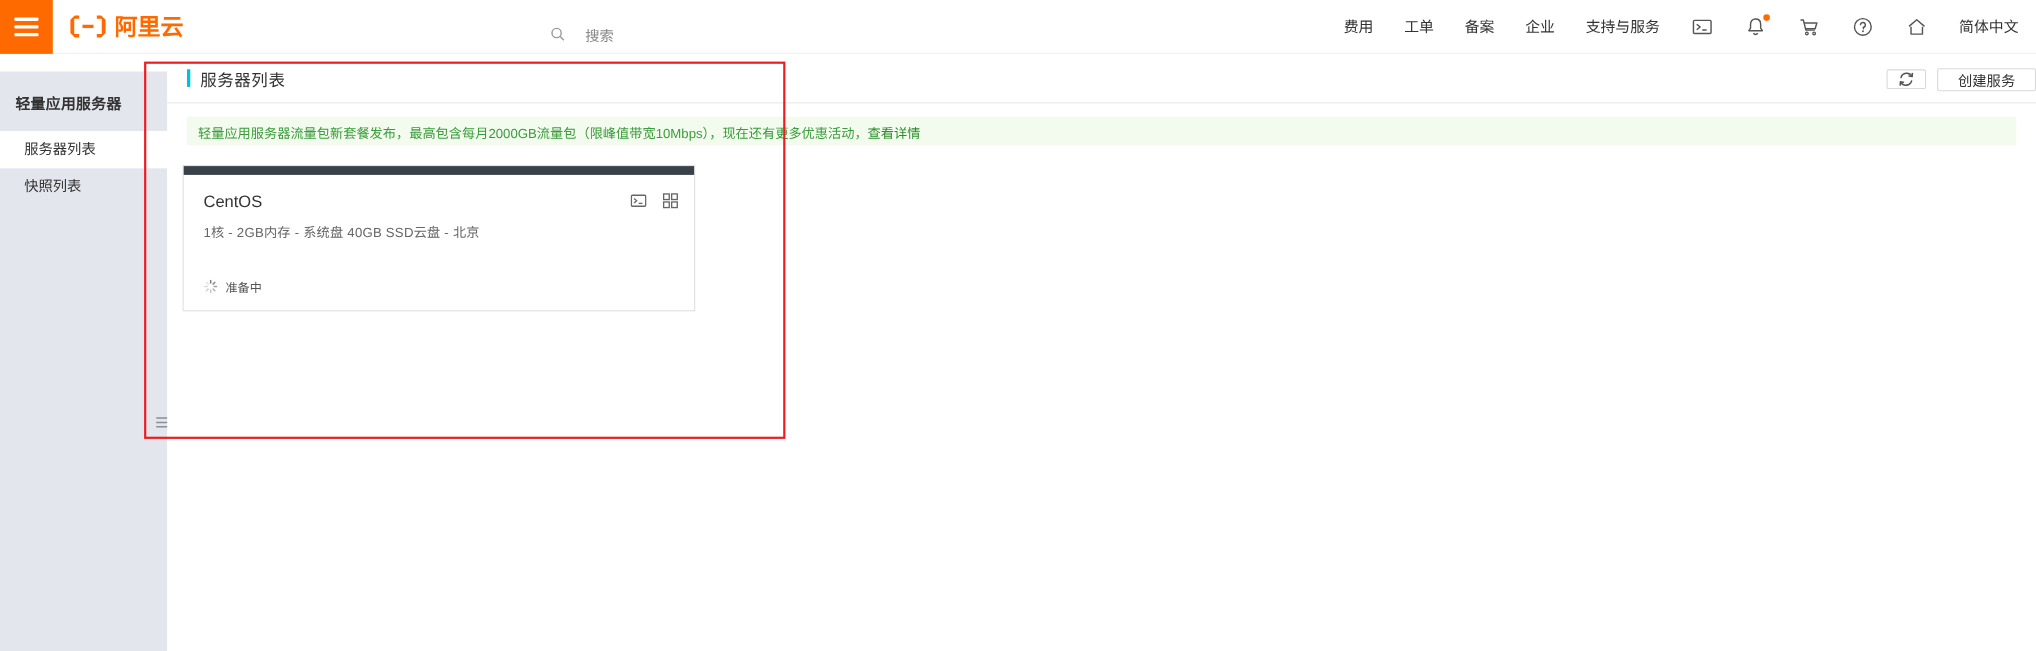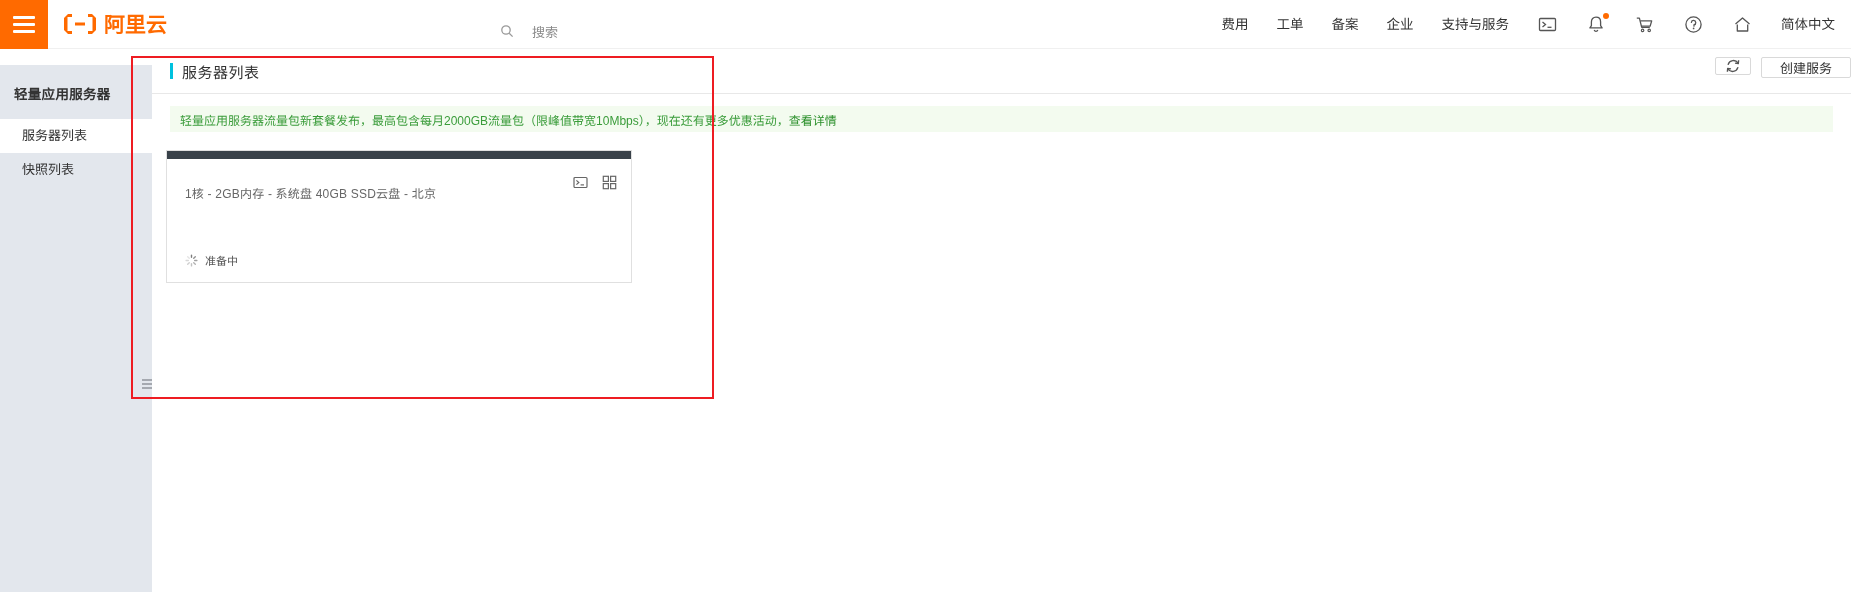--- a/index.html
+++ b/index.html
@@ -82,21 +82,21 @@
 
   .page-head {
     height: 45px; display: flex; align-items: center;
     border-bottom: 1px solid #e8e8e8; position: relative;
   }
   .title-bar { width: 3px; height: 16px; background: #00c1de; margin-left: 18px; flex: none; }
   .page-title { font-size: 15px; color: #333; margin-left: 9px; letter-spacing: .5px; }
 
   .head-actions {
     position: absolute; right: 0; top: 8px;
-    display: flex; align-items: flex-start; height: 30px;
+    display: flex; align-items: center; height: 30px;
   }
   .btn-refresh {
     width: 36px; border: 1px solid #d9d9d9; background: #fff;
     display: flex; align-items: center; justify-content: center; cursor: pointer;
     border-radius: 2px;
   }
   .btn-create {
     border: 1px solid #d9d9d9; background: #fff; color: #333;
     font-size: 13px; padding: 0 18px; margin-left: 10px;
     display: flex; align-items: center; cursor: pointer;
@@ -264,20 +264,21 @@
     </div>
 
     <div class="notice">
       <span class="notice-text">轻量应用服务器流量包新套餐发布，最高包含每月2000GB流量包（限峰值带宽10Mbps），现在还有更多优惠活动，</span>
       <a class="notice-link">查看详情</a>
     </div>
 
     <div class="card">
       <div class="card-topbar"></div>
       <div class="card-body">
+        <div class="card-title">CentOS</div>
         <div class="card-spec">1核 - 2GB内存 - 系统盘 40GB SSD云盘 - 北京</div>
 
         <div class="card-icons">
           <span>
             <svg width="15" height="15" viewBox="0 0 15 15">
               <rect x="1" y="2.5" width="13" height="10" rx="1" fill="none" stroke="#666" stroke-width="1.2"></rect>
               <polyline points="3.4,5.4 5.8,7.5 3.4,9.6" fill="none" stroke="#666" stroke-width="1.2"></polyline>
               <line x1="7.6" y1="9.9" x2="11" y2="9.9" stroke="#666" stroke-width="1.2"></line>
             </svg>
           </span>

